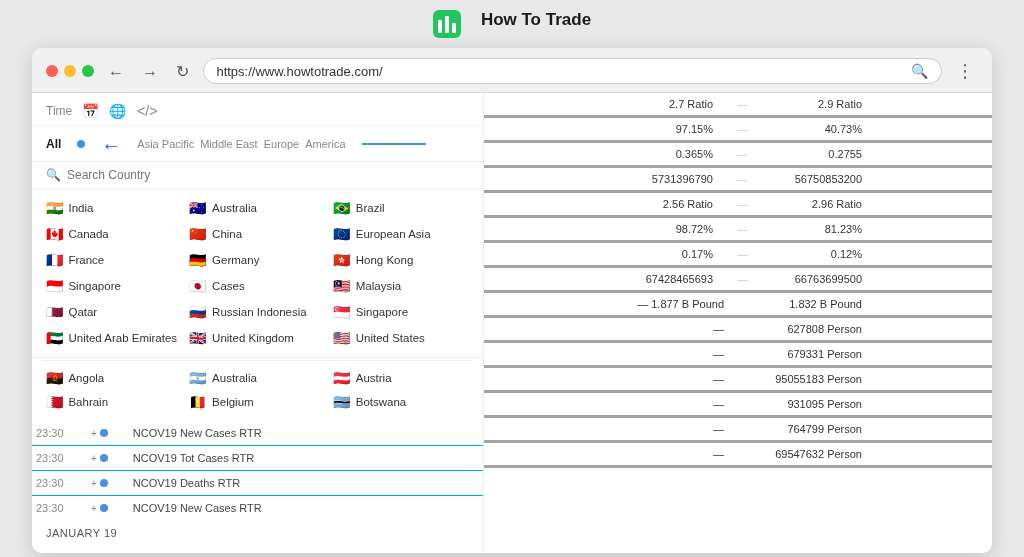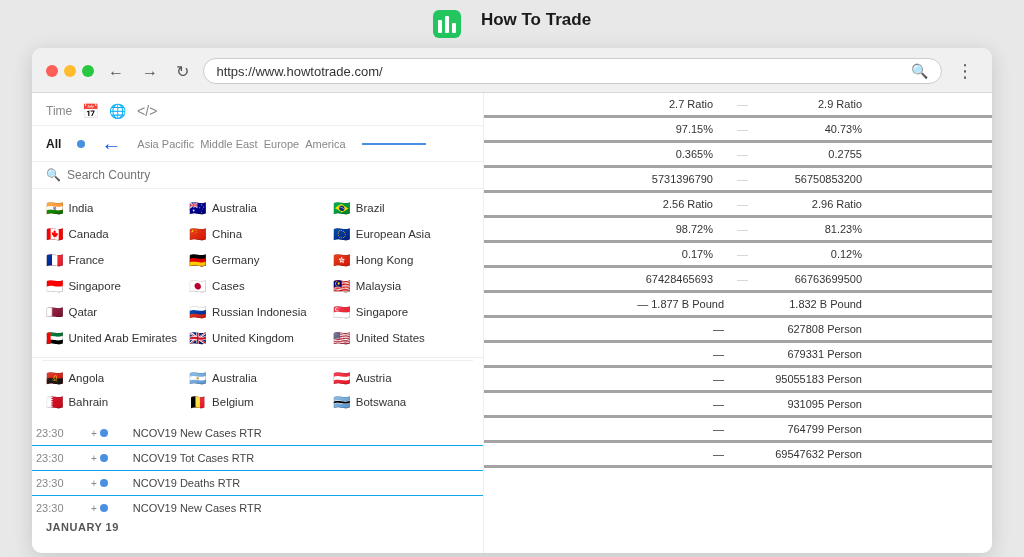--- a/index.html
+++ b/index.html
@@ -255,23 +255,23 @@
       flex: 1;
       color: #444;
     }
     .plus-icon {
       font-size: 10px;
       color: #888;
     }
 
     .date-label {
       font-size: 11px;
-      font-weight: 700;
+      font-weight: 400;
       color: #555;
-      padding: 8px 14px 20px;
+      padding: 8px 14px 14px;
       letter-spacing: 0.5px;
     }
 
     
     .right-panel {
       flex: 1;
       background: #fff;
       overflow-y: auto;
     }
 

